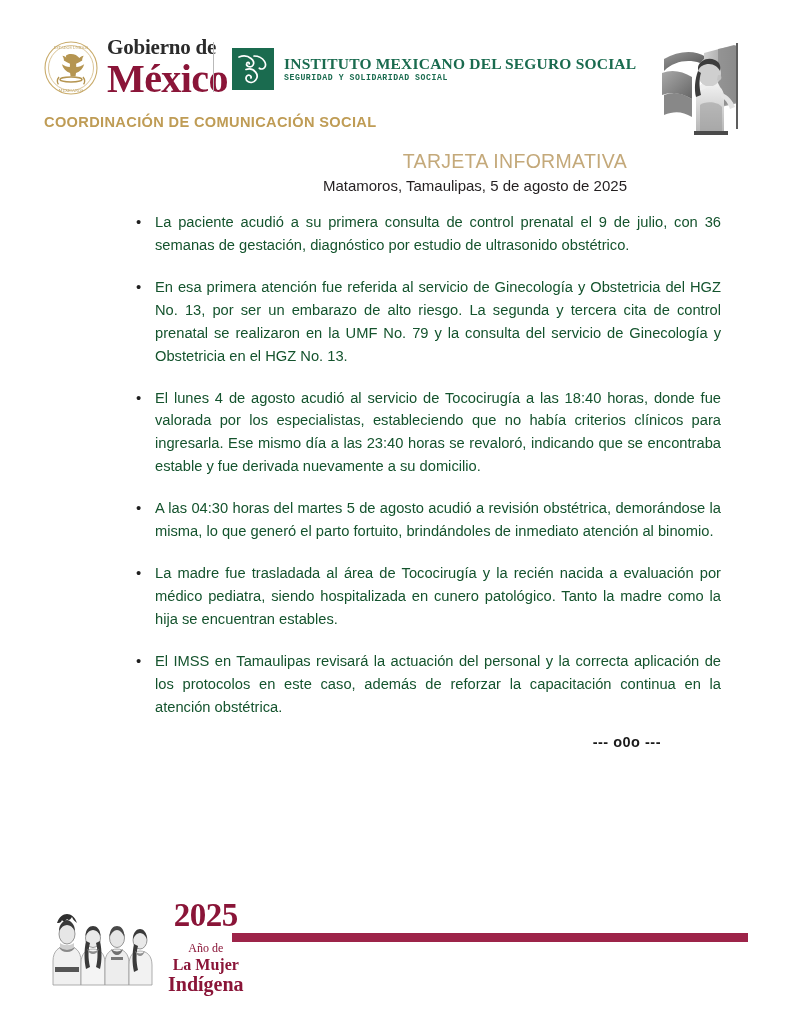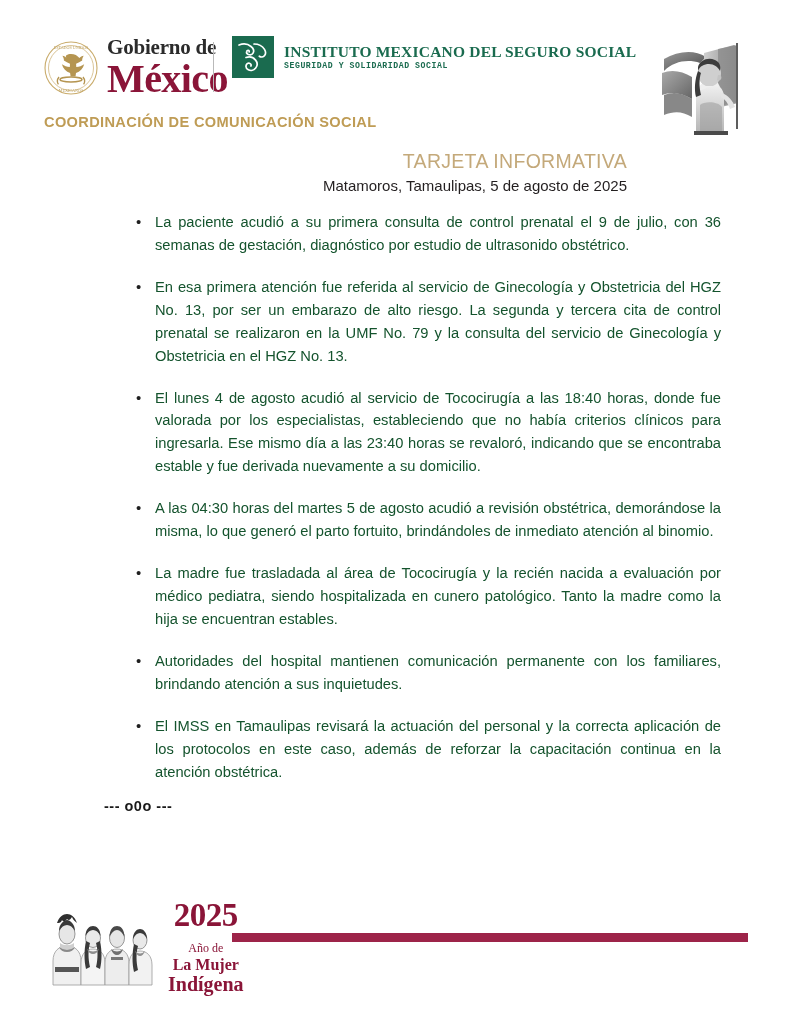--- a/index.html
+++ b/index.html
@@ -72,21 +72,21 @@
     left: 213px;
     top: 42px;
     width: 1px;
     height: 50px;
     background: #b9b9b9;
   }
 
   .imss-logo {
     position: absolute;
     left: 232px;
-    top: 36px;
+    top: 48px;
     display: flex;
     align-items: center;
     justify-content: space-between;
   }
   .imss-mark {
     width: 42px;
     height: 42px;
     background: #1a6b4f;
     flex: 0 0 42px;
     position: relative;
@@ -185,21 +185,21 @@
   ul.bullets > li::before {
     content: "\2022";
     position: absolute;
     left: 32px;
     top: -1px;
     font-size: 15px;
     color: #1f1f1f;
   }
 
   .closing-mark {
-    text-align: left;
+    text-align: right;
     font-size: 14.5px;
     font-weight: bold;
     letter-spacing: 0.5px;
     color: #1a1a1a;
     margin-top: -4px;
     padding-right: 60px;
   }
 
   
   .footer {
@@ -350,21 +350,20 @@
   <div class="doc-title">TARJETA INFORMATIVA</div>
   <div class="doc-subtitle">Matamoros, Tamaulipas, 5 de agosto de 2025</div>
 
   <div class="body-block">
     <ul class="bullets">
       <li>La paciente acudió a su primera consulta de control prenatal el 9 de julio, con 36 semanas de gestación, diagnóstico por estudio de ultrasonido obstétrico.</li>
       <li>En esa primera atención fue referida al servicio de Ginecología y Obstetricia del HGZ No. 13, por ser un embarazo de alto riesgo. La segunda y tercera cita de control prenatal se realizaron en la UMF No. 79 y la consulta del servicio de Ginecología y Obstetricia en el HGZ No. 13.</li>
       <li>El lunes 4 de agosto acudió al servicio de Tococirugía a las 18:40 horas, donde fue valorada por los especialistas, estableciendo que no había criterios clínicos para ingresarla. Ese mismo día a las 23:40 horas se revaloró, indicando que se encontraba estable y fue derivada nuevamente a su domicilio.</li>
       <li>A las 04:30 horas del martes 5 de agosto acudió a revisión obstétrica, demorándose la misma, lo que generó el parto fortuito, brindándoles de inmediato atención al binomio.</li>
       <li>La madre fue trasladada al área de Tococirugía y la recién nacida a evaluación por médico pediatra, siendo hospitalizada en cunero patológico. Tanto la madre como la hija se encuentran estables.</li>
-      <li>Autoridades del hospital mantienen comunicación permanente con los familiares, brindando atención a sus inquietudes.</li>
       <li>El IMSS en Tamaulipas revisará la actuación del personal y la correcta aplicación de los protocolos en este caso, además de reforzar la capacitación continua en la atención obstétrica.</li>
     </ul>
     <div class="closing-mark">--- o0o ---</div>
   </div>
 
   <div class="footer">
 
     <div class="footer-women">
       <svg viewBox="0 0 120 85" width="120" height="85" aria-hidden="true">
         <rect x="0" y="0" width="120" height="85" fill="#ffffff"></rect>

